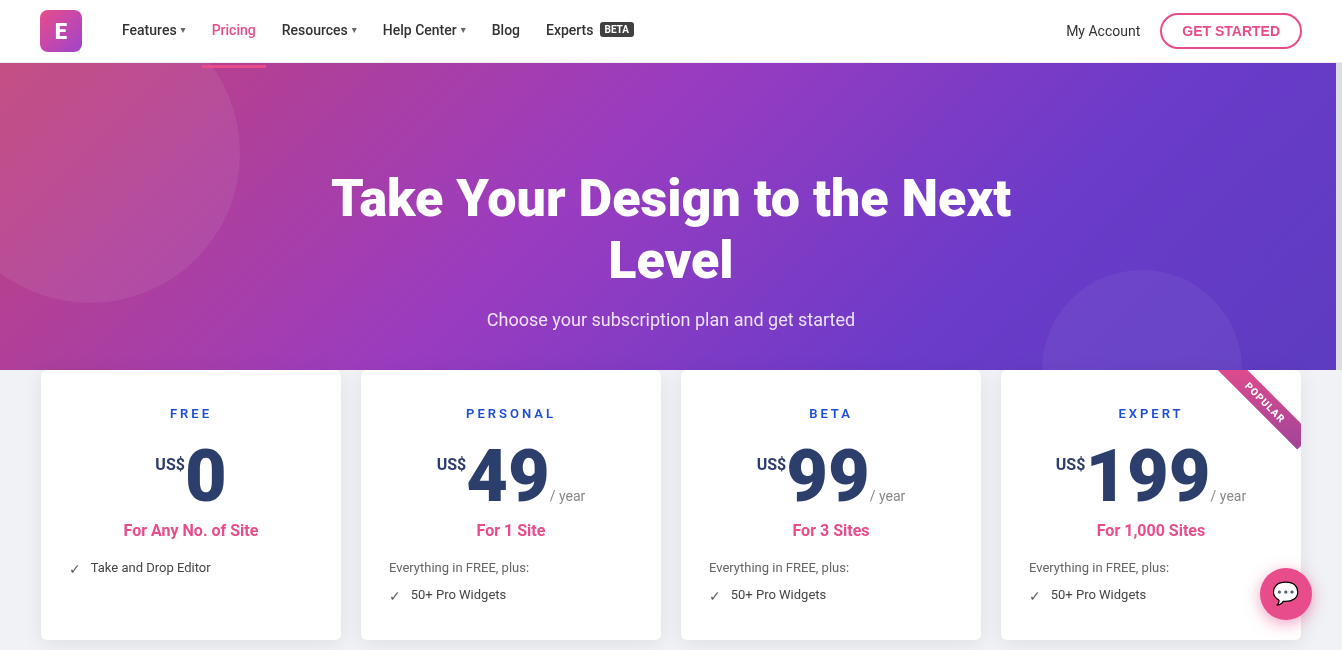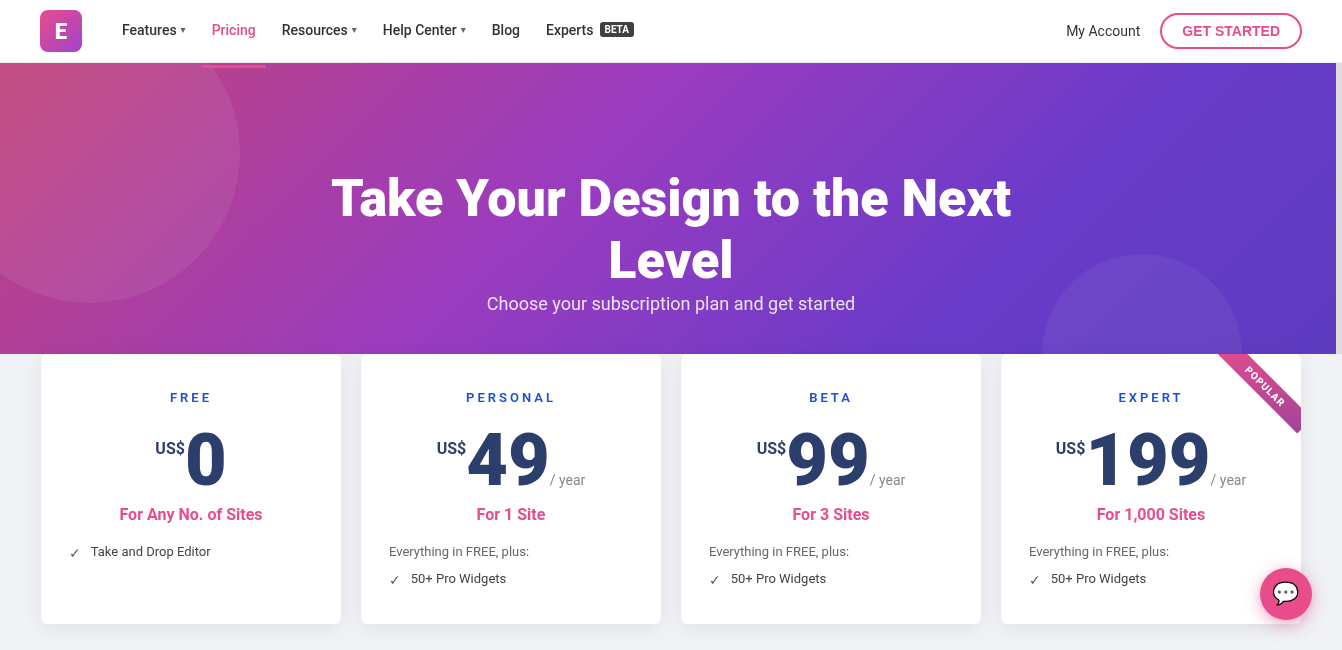--- a/index.html
+++ b/index.html
@@ -54,20 +54,21 @@
       content: ''; position: absolute; bottom: -40px; right: 100px;
       width: 200px; height: 200px; border-radius: 50%;
       background: rgba(255,255,255,0.05);
     }
     .hero-title {
       font-size: 52px; font-weight: 900; color: #fff;
       line-height: 1.2; max-width: 800px; margin-top: 45px;
     }
     .hero-subtitle {
       font-size: 18px; color: rgba(255,255,255,0.85);
+      margin-top: 16px;
     }
 
     
     .pricing-section {
       background: #f0f2f5; padding: 0 40px 60px; margin-top: -60px;
       position: relative; z-index: 2;
     }
     .cards-grid {
       display: grid; grid-template-columns: repeat(4, 1fr);
       gap: 20px; max-width: 1260px; margin: 0 auto;
@@ -173,21 +174,21 @@
 </section>
 
 <section class="pricing-section">
   <div class="cards-grid">
 
     <div class="card">
       <div class="card-plan">FREE</div>
       <div class="price-wrapper">
         <span class="currency">US$</span><span class="price-amount">0</span>
       </div>
-      <div class="sites-label">For Any No. of Sites</div>
+      <div class="sites-label">For Any No. of Site</div>
       <div class="feature-item">
         <span class="check-icon">✓</span>
         <span>Take and Drop Editor</span>
       </div>
     </div>
 
     <div class="card">
       <div class="card-plan">PERSONAL</div>
       <div class="price-wrapper">
         <span class="currency">US$</span><span class="price-amount">49</span><span class="per-year">/ year</span>

